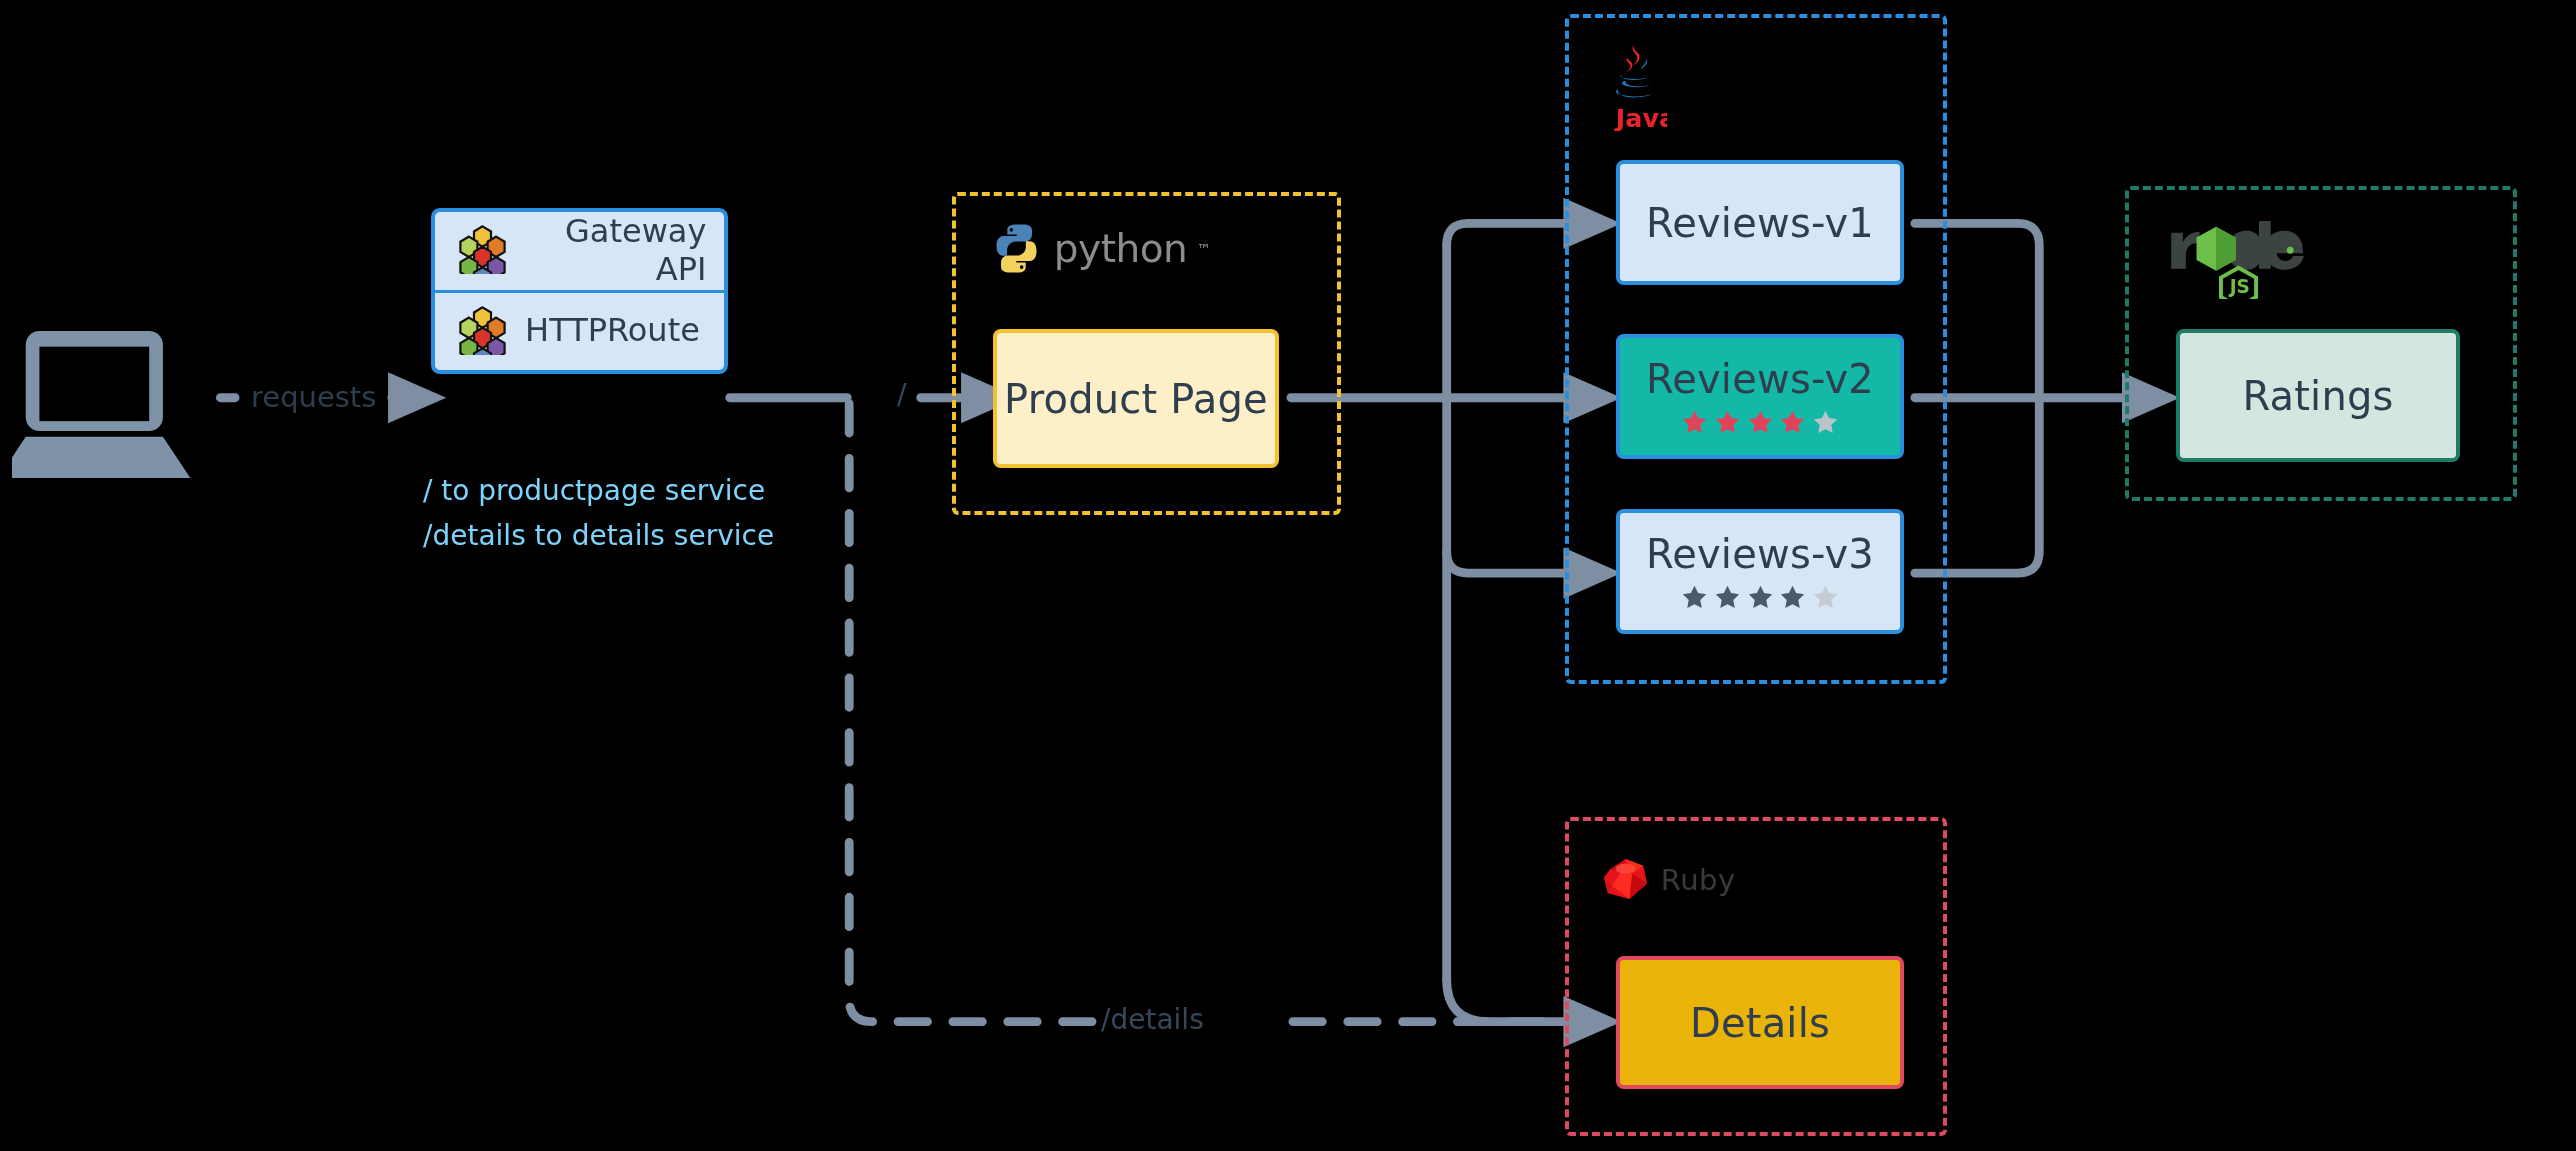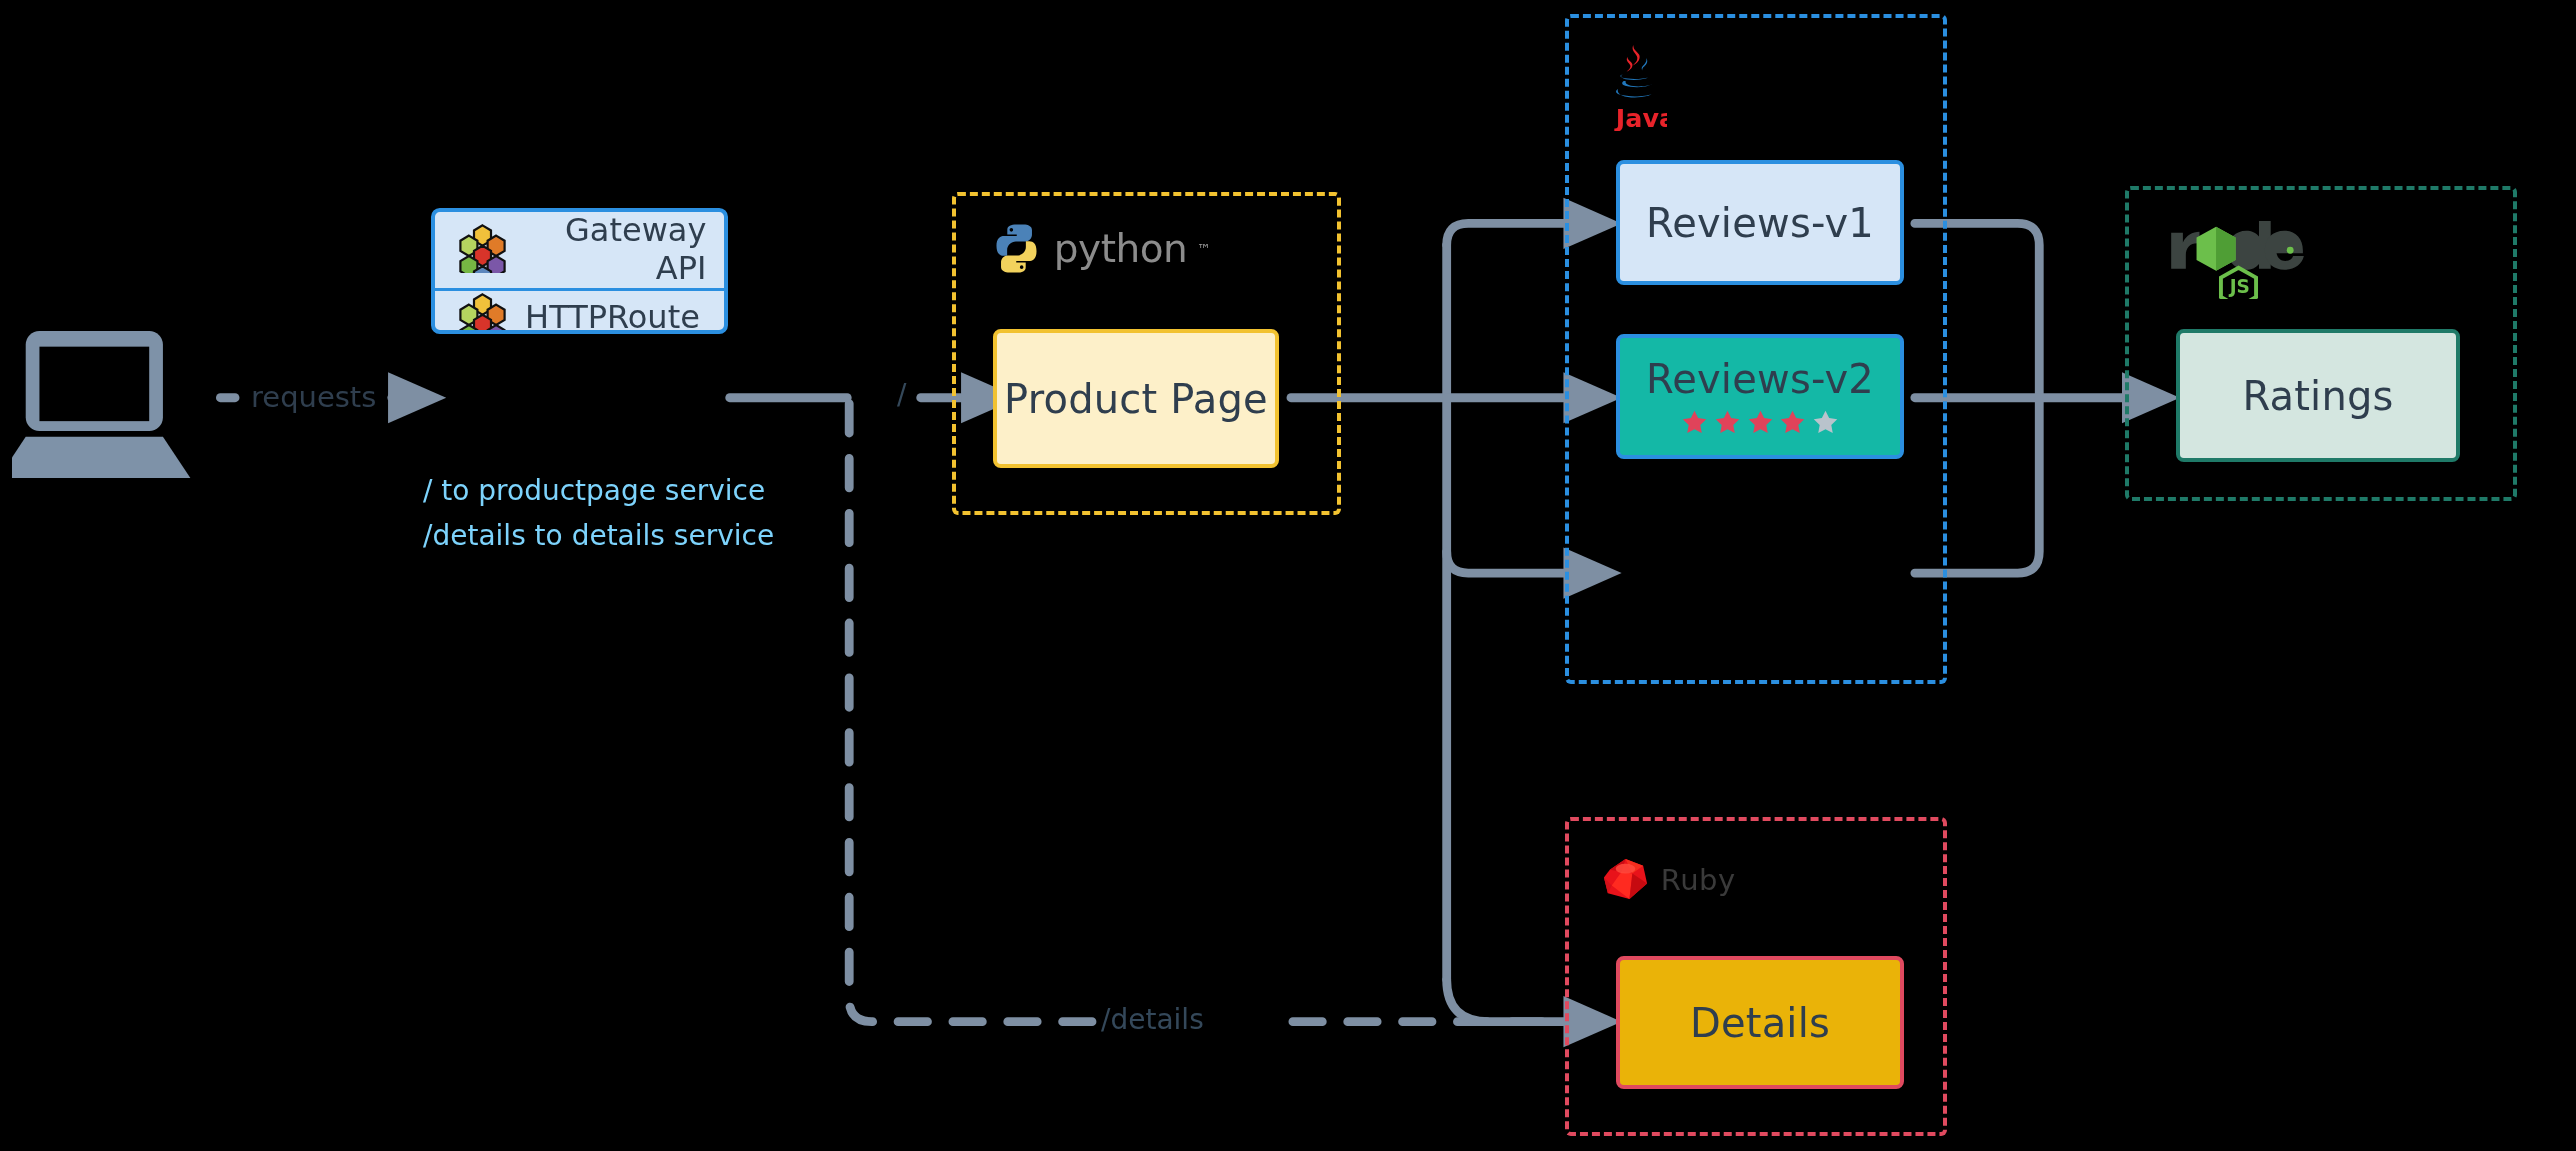--- a/index.html
+++ b/index.html
@@ -171,21 +171,21 @@
 
   <div class="abs" style="left:11.8px; top:325px; width:196px; height:157px;">
     <svg width="196" height="157" viewBox="0 0 200 160">
       <rect x="14" y="6" width="140" height="102" rx="14" ry="14" fill="#7e92a8"></rect>
       <rect x="28" y="22" width="112" height="76" fill="#000000"></rect>
       <path d="M14,114 L154,114 L182,156 L-14,156 Z" fill="#7e92a8"></path>
     </svg>
   </div>
   <div class="txt" style="left:251px; top:378px; font-size:29px;">requests</div>
 
-  <div class="gw-wrap" style="left:431px; top:208px; width:297px; height:126px;">
+  <div class="gw-wrap" style="left:431px; top:208px; width:297px; height:166px;">
     <div class="gw-row top">
       <span class="gw-icon">
         <svg width="51" height="51" viewBox="0 0 60 60">
           <g stroke="#111111" stroke-width="2.6">
             <polygon points="30,4 40,10 40,22 30,28 20,22 20,10" fill="#f0c13b"></polygon>
             <polygon points="14,16 24,22 24,34 14,40 4,34 4,22" fill="#b5d45f"></polygon>
             <polygon points="46,16 56,22 56,34 46,40 36,34 36,22" fill="#e07b28"></polygon>
             <polygon points="30,28 40,34 40,46 30,52 20,46 20,34" fill="#d8342a"></polygon>
             <polygon points="14,40 24,46 24,58 14,64 4,58 4,46" fill="#76b743"></polygon>
             <polygon points="46,40 56,46 56,58 46,64 36,58 36,46" fill="#7b57a8"></polygon>
@@ -268,20 +268,40 @@
         </svg>
       <svg width="29" height="29" viewBox="0 0 24 24">
           <path d="M12 2.2l3 6.1 6.7 1-4.9 4.7 1.2 6.7-6-3.2-6 3.2 1.2-6.7L2.3 9.3l6.7-1z" fill="#e0435a"></path>
         </svg>
       <svg width="29" height="29" viewBox="0 0 24 24">
           <path d="M12 2.2l3 6.1 6.7 1-4.9 4.7 1.2 6.7-6-3.2-6 3.2 1.2-6.7L2.3 9.3l6.7-1z" fill="#b9c3cc"></path>
         </svg>
     </span>
   </div>
 
+  <div class="svc-box" style="left:1616px; top:509px; width:288px; height:125px; background:#d6e6f7; border-color:#2b8fe0;">
+    <span class="svc-label">Reviews-v3</span>
+    <span class="stars">
+      <svg width="29" height="29" viewBox="0 0 24 24">
+          <path d="M12 2.2l3 6.1 6.7 1-4.9 4.7 1.2 6.7-6-3.2-6 3.2 1.2-6.7L2.3 9.3l6.7-1z" fill="#4a5a68"></path>
+        </svg>
+      <svg width="29" height="29" viewBox="0 0 24 24">
+          <path d="M12 2.2l3 6.1 6.7 1-4.9 4.7 1.2 6.7-6-3.2-6 3.2 1.2-6.7L2.3 9.3l6.7-1z" fill="#4a5a68"></path>
+        </svg>
+      <svg width="29" height="29" viewBox="0 0 24 24">
+          <path d="M12 2.2l3 6.1 6.7 1-4.9 4.7 1.2 6.7-6-3.2-6 3.2 1.2-6.7L2.3 9.3l6.7-1z" fill="#4a5a68"></path>
+        </svg>
+      <svg width="29" height="29" viewBox="0 0 24 24">
+          <path d="M12 2.2l3 6.1 6.7 1-4.9 4.7 1.2 6.7-6-3.2-6 3.2 1.2-6.7L2.3 9.3l6.7-1z" fill="#4a5a68"></path>
+        </svg>
+      <svg width="29" height="29" viewBox="0 0 24 24">
+          <path d="M12 2.2l3 6.1 6.7 1-4.9 4.7 1.2 6.7-6-3.2-6 3.2 1.2-6.7L2.3 9.3l6.7-1z" fill="#c4ccd2"></path>
+        </svg>
+    </span>
+  </div>
 
   <div class="group-box" style="left:2125px; top:186px; width:392px; height:315px; border-color:#1f7a68;"></div>
   <div class="logo-row" style="left:2165px; top:219px;">
     <svg width="147" height="80" viewBox="0 0 150 82">
       <path d="M6 14h12v10c3-7 10-11 17-11v12c-9-1-14 4-14 12v14H6z" fill="#3c4441"></path>
       <path d="M96 2h12v49H96v-5c-3 4-8 6-13 6-11 0-19-8-19-20s8-20 19-20c5 0 10 2 13 6z" fill="#3c4441"></path>
       <path d="M142 38c-2 9-10 14-20 14-12 0-20-8-20-20s8-20 20-20c11 0 19 8 19 20v3h-27c1 5 4 8 9 8 4 0 7-2 8-5z" fill="#3c4441"></path>
       <circle cx="128" cy="32" r="3.5" fill="#6cbf4b"></circle>
       <polygon points="52,8 72,19 72,42 52,53 32,42 32,19" fill="#6cbf4b"></polygon>
       <polygon points="52,8 72,19 72,42 52,53" fill="#4f9e35"></polygon>

